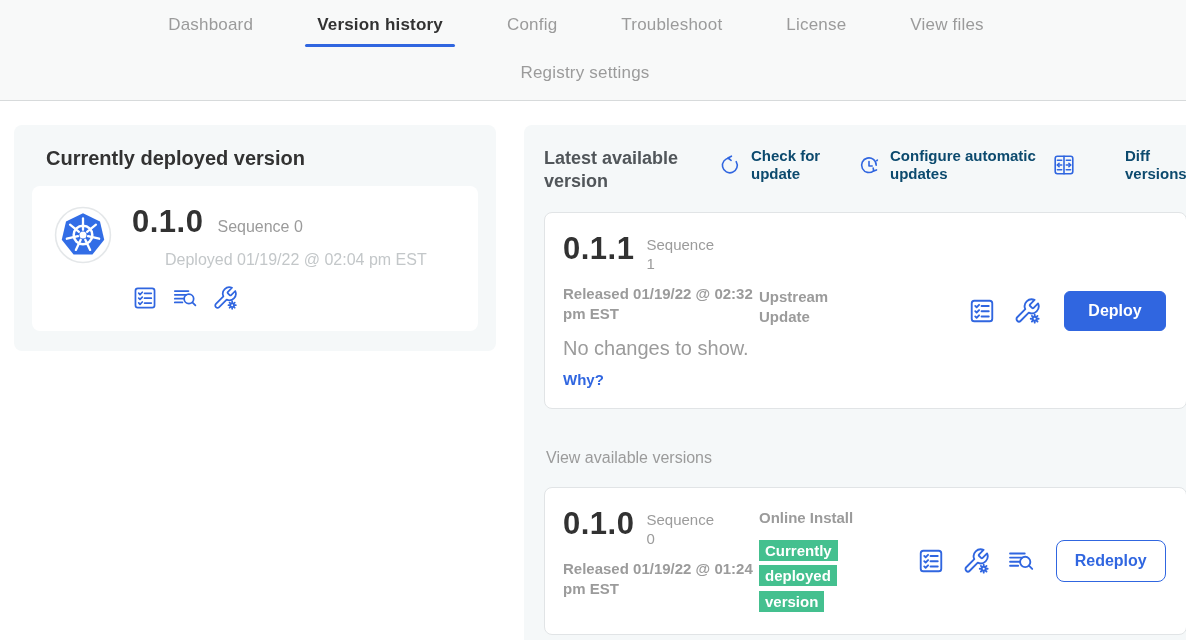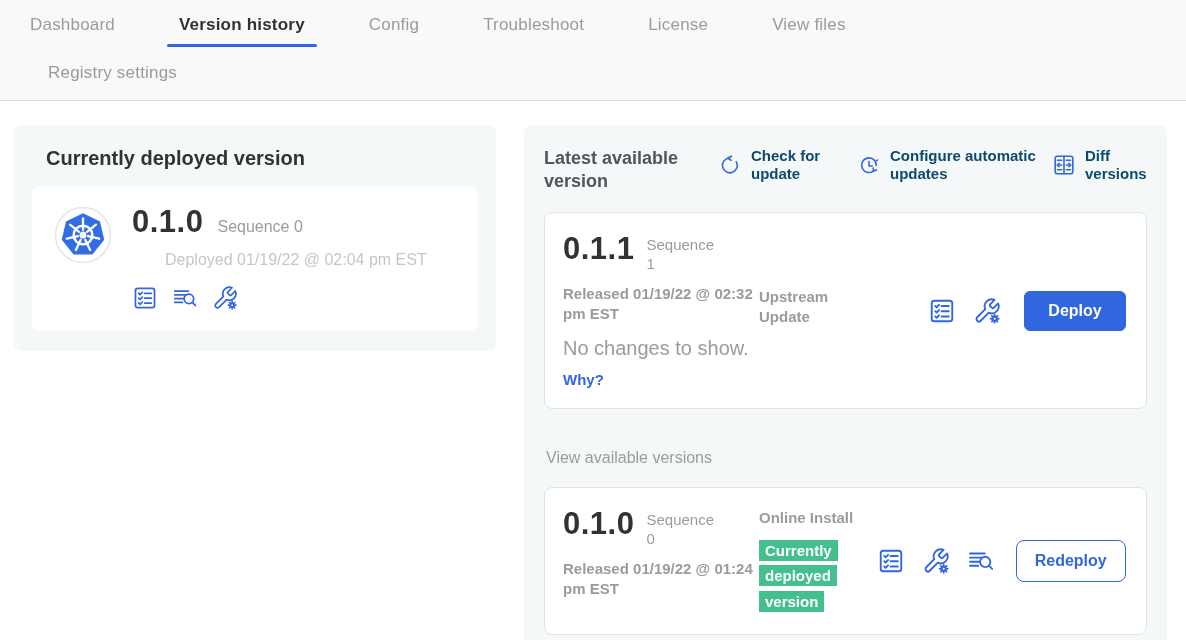--- a/index.html
+++ b/index.html
@@ -10,21 +10,21 @@
     font-family: "Liberation Sans", "DejaVu Sans", sans-serif;
     color: #323232;
   }
 
   
   nav.app-nav {
     background: #f8f9f9;
     border-bottom: 1px solid #d7dadb;
     padding: 12px 0 14px 0;
   }
-  .nav-row { display: flex; align-items: center; padding-left: 30px; height: 26px; }
+  .nav-row { display: flex; align-items: center; padding-left: 30px; height: 26px; justify-content: center; }
   .nav-row.second { margin-top: 22px; padding-left: 48px; }
   .tab {
     position: relative;
     font-size: 17px; font-weight: 500; letter-spacing: .2px;
     color: #9b9b9b; margin-right: 64px; cursor: pointer; white-space: nowrap;
   }
   .tab.active { color: #323232; font-weight: 700; }
   .tab.active::after {
     content: ""; position: absolute; left: -12px; right: -12px; bottom: -12px;
     height: 3px; border-radius: 2px; background: #3066e0;
@@ -57,21 +57,21 @@
 
   
   .right-panel { flex: 1; padding: 22px 20px 24px 20px; }
   .avail-header { display: flex; align-items: flex-start; }
   .avail-title { width: 152px; font-size: 18px; font-weight: 700; color: #51565a; line-height: 1.25; flex: none; }
   .action { display: flex; align-items: center; margin-left: 22px; cursor: pointer; }
   .action svg.ic { width: 24px; height: 24px; flex: none; }
   .action-label { margin-left: 9px; font-size: 15px; font-weight: 700; color: #0c4a6e; line-height: 1.2; }
   .action-label.w84 { width: 84px; }
   .action-label.w160 { width: 162px; }
-  .action.diff { margin-left: auto; }
+  .action.diff { margin-left: auto; gap: 40px; }
 
   .version-card {
     background: #fff; border: 1px solid #e1e4e6; border-radius: 8px;
     padding: 20px 20px 20px 18px; display: flex; align-items: flex-start; margin-top: 20px;
   }
   .vc-left { width: 196px; flex: none; }
   .released { margin-top: 10px; font-size: 15px; font-weight: 700; color: #9b9b9b; line-height: 1.35; }
   .note { margin-top: 13px; font-size: 20px; color: #9b9b9b; }
   .why { margin-top: 11px; font-size: 15px; font-weight: 700; color: #3066e0; cursor: pointer; }
 

